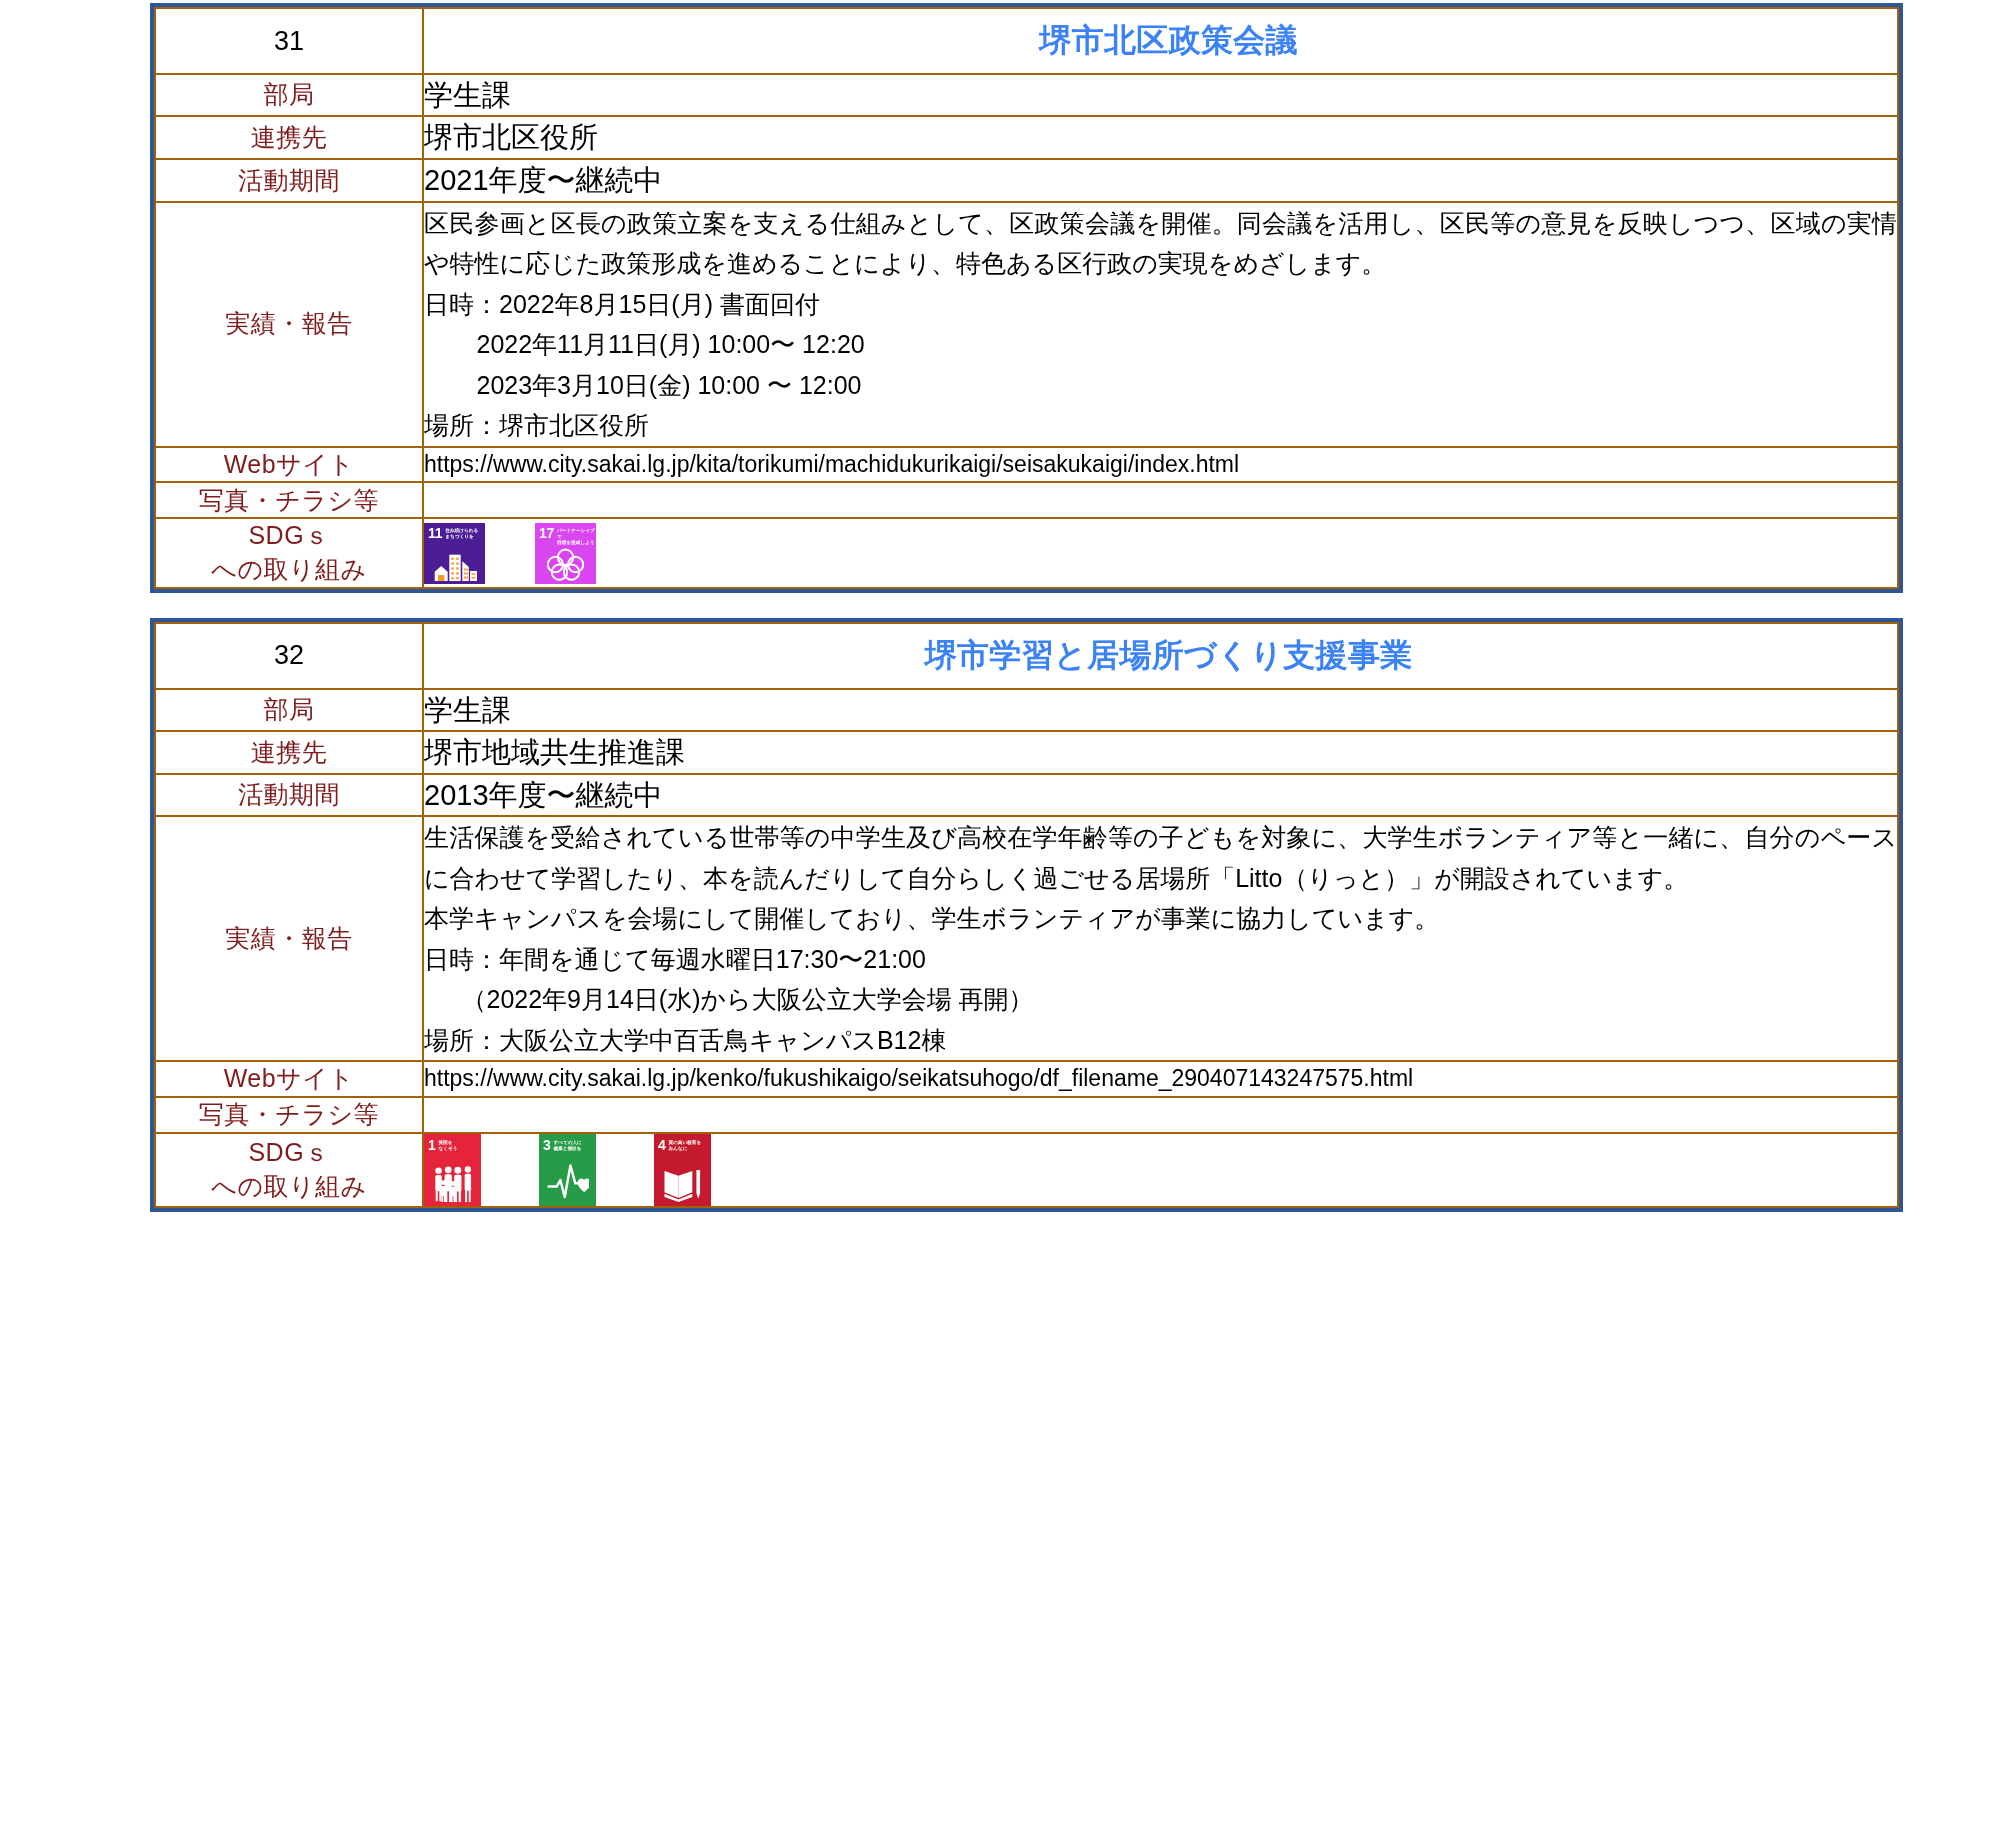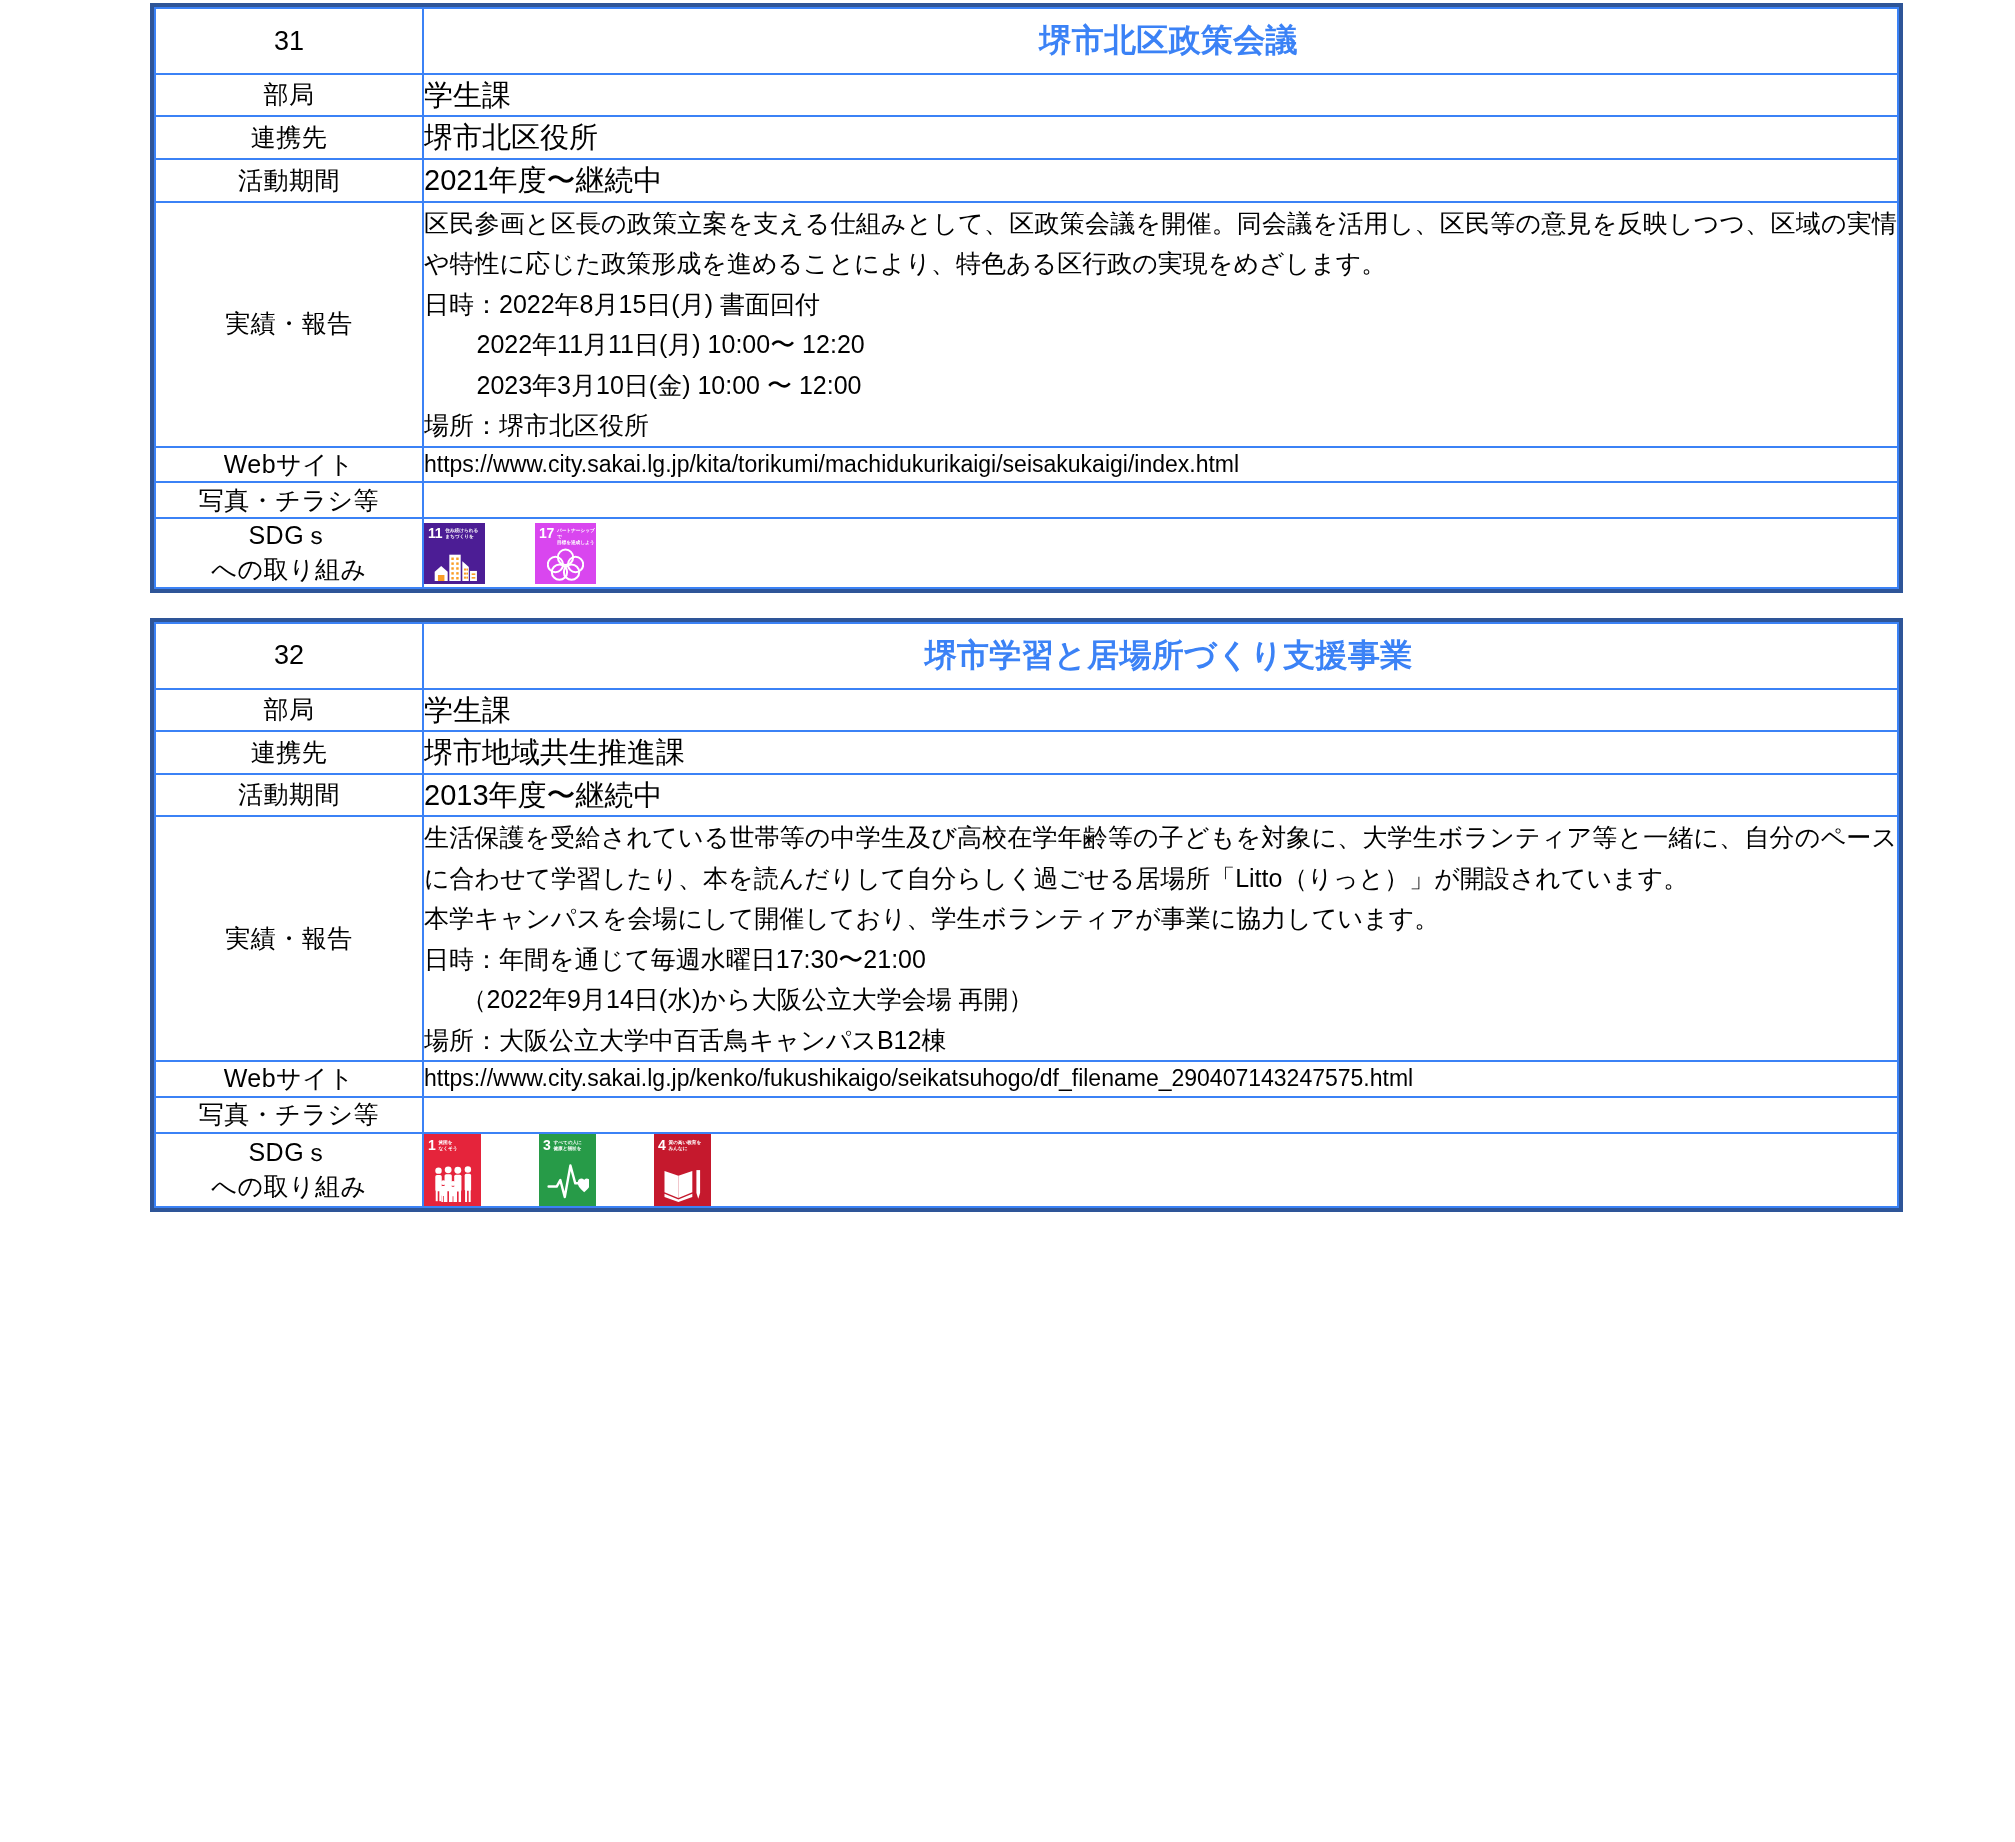--- a/index.html
+++ b/index.html
@@ -32,34 +32,34 @@
   }
   #entry-31 { width: 1753px; margin-left: 150px; margin-top: 3.3px; }
   #entry-32 { width: 1753px; margin-left: 150px; margin-top: 25px; }
 
   table.entry-table {
     border-collapse: collapse;
     width: 100%;
     table-layout: fixed;
   }
   table.entry-table td {
-    border: 2px solid #3b82f6;
+    border: 2px solid #a16207;
     vertical-align: middle;
     padding: 0;
     background: #ffffff;
   }
   col.label-col { width: 268px; }
 
   .cell-label {
     text-align: center;
     font-size: 25px;
     line-height: 1.35;
     letter-spacing: 0.02em;
     padding: 10.6px 4.1px;
-    color: #000000;
+    color: #7f1d1d;
     white-space: pre-line;
   }
   .cell-value {
     text-align: left;
     font-size: 29px;
     line-height: 1.4;
     padding: 10.6px 0 10.6px 16.3px;
     color: #000000;
   }
 

